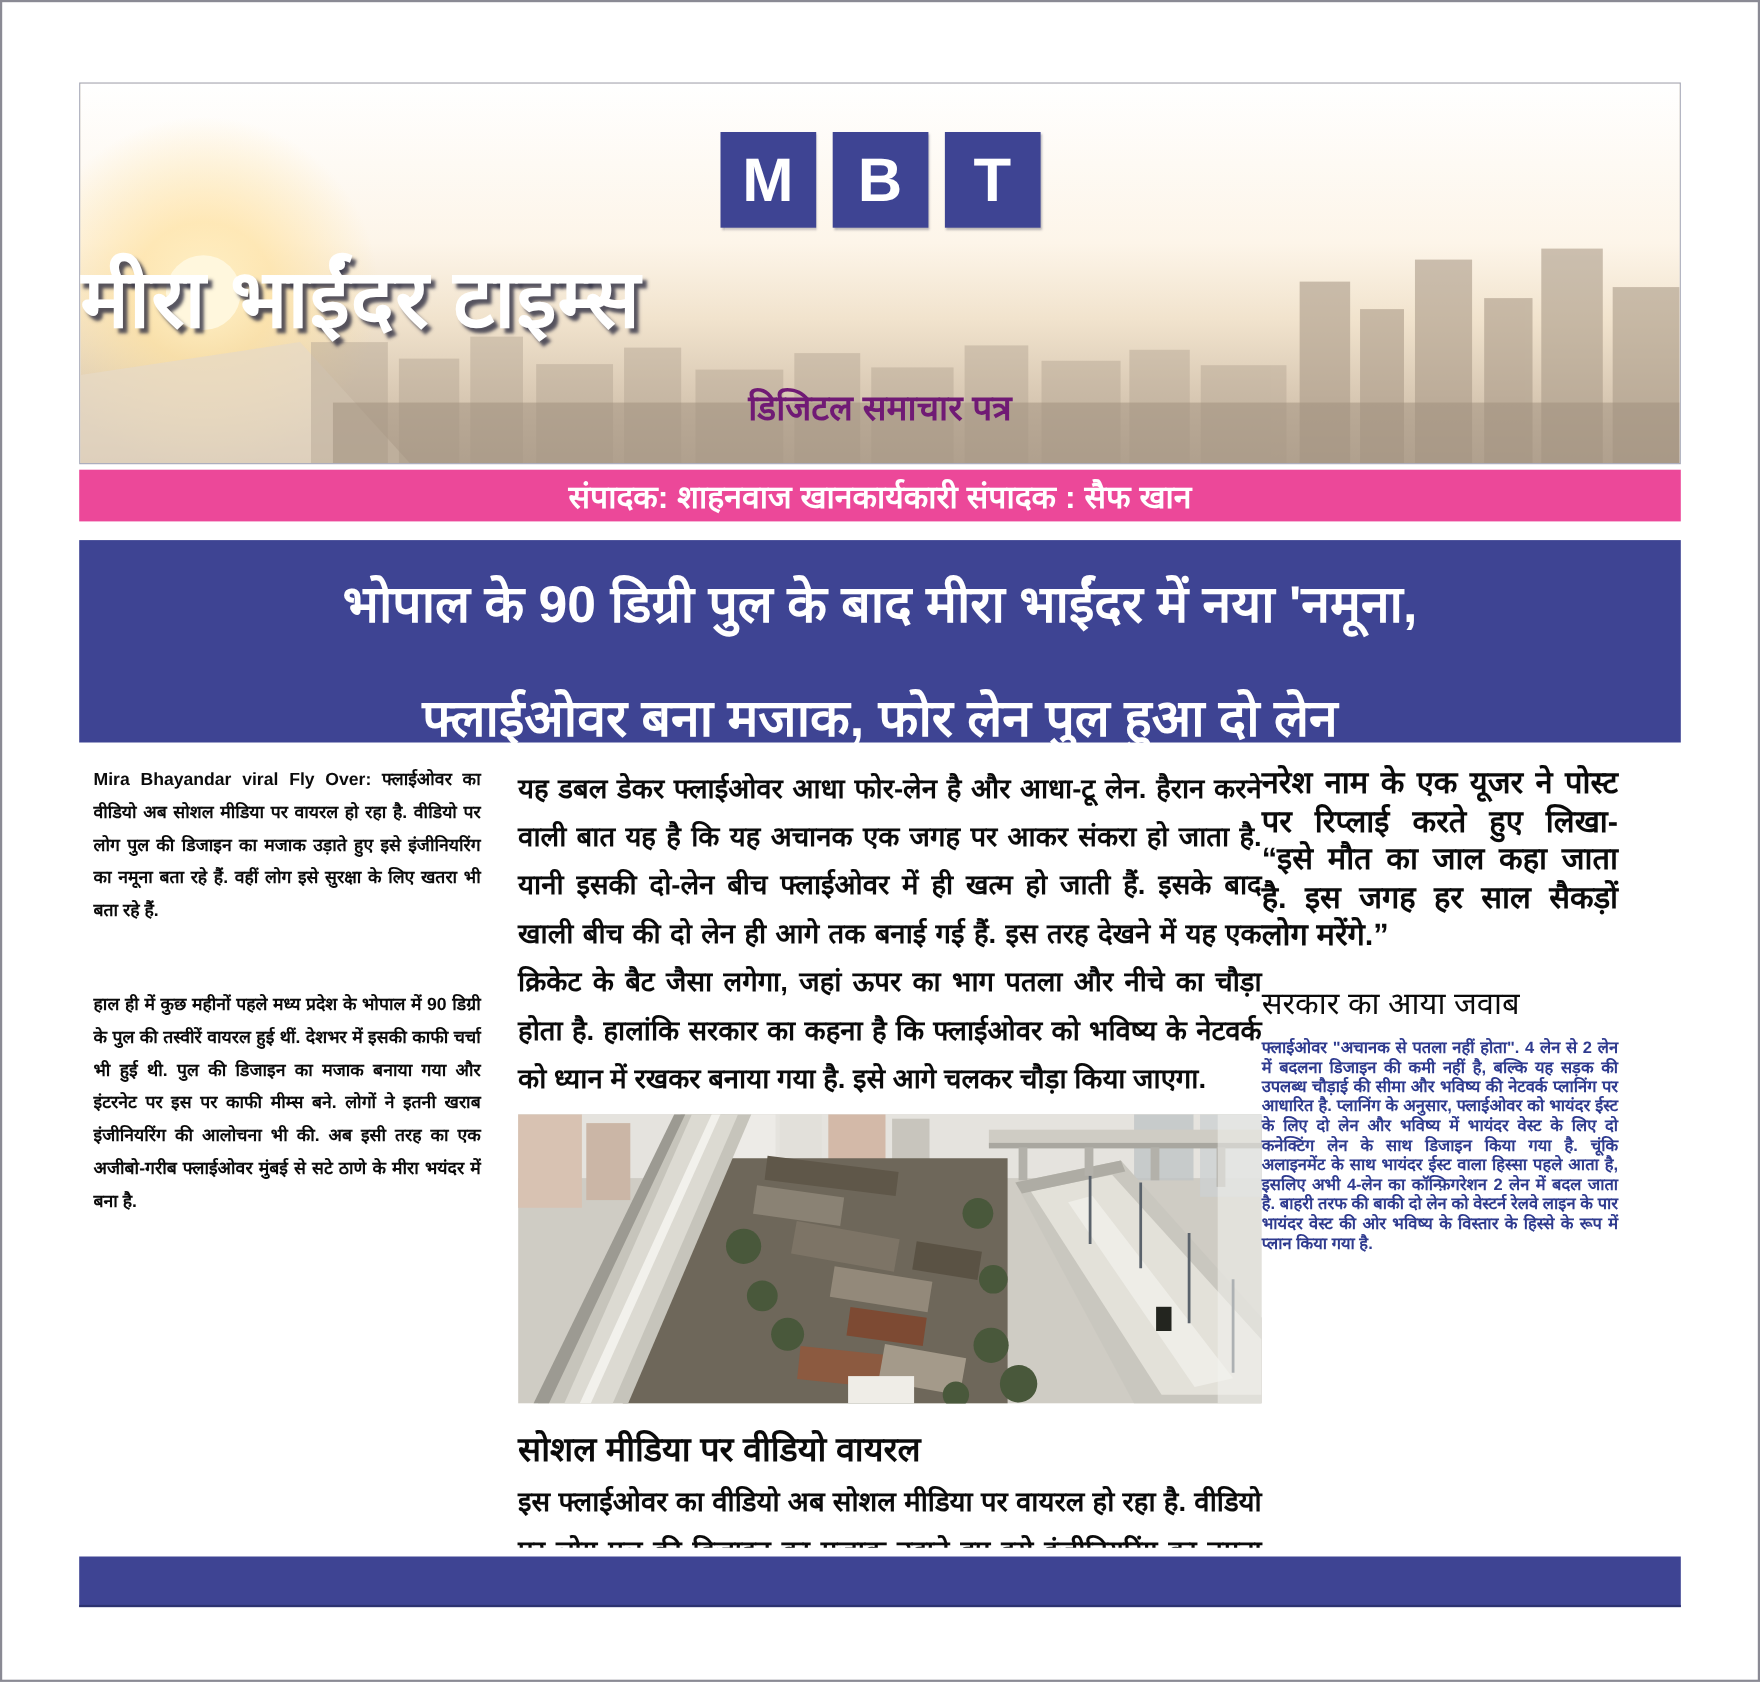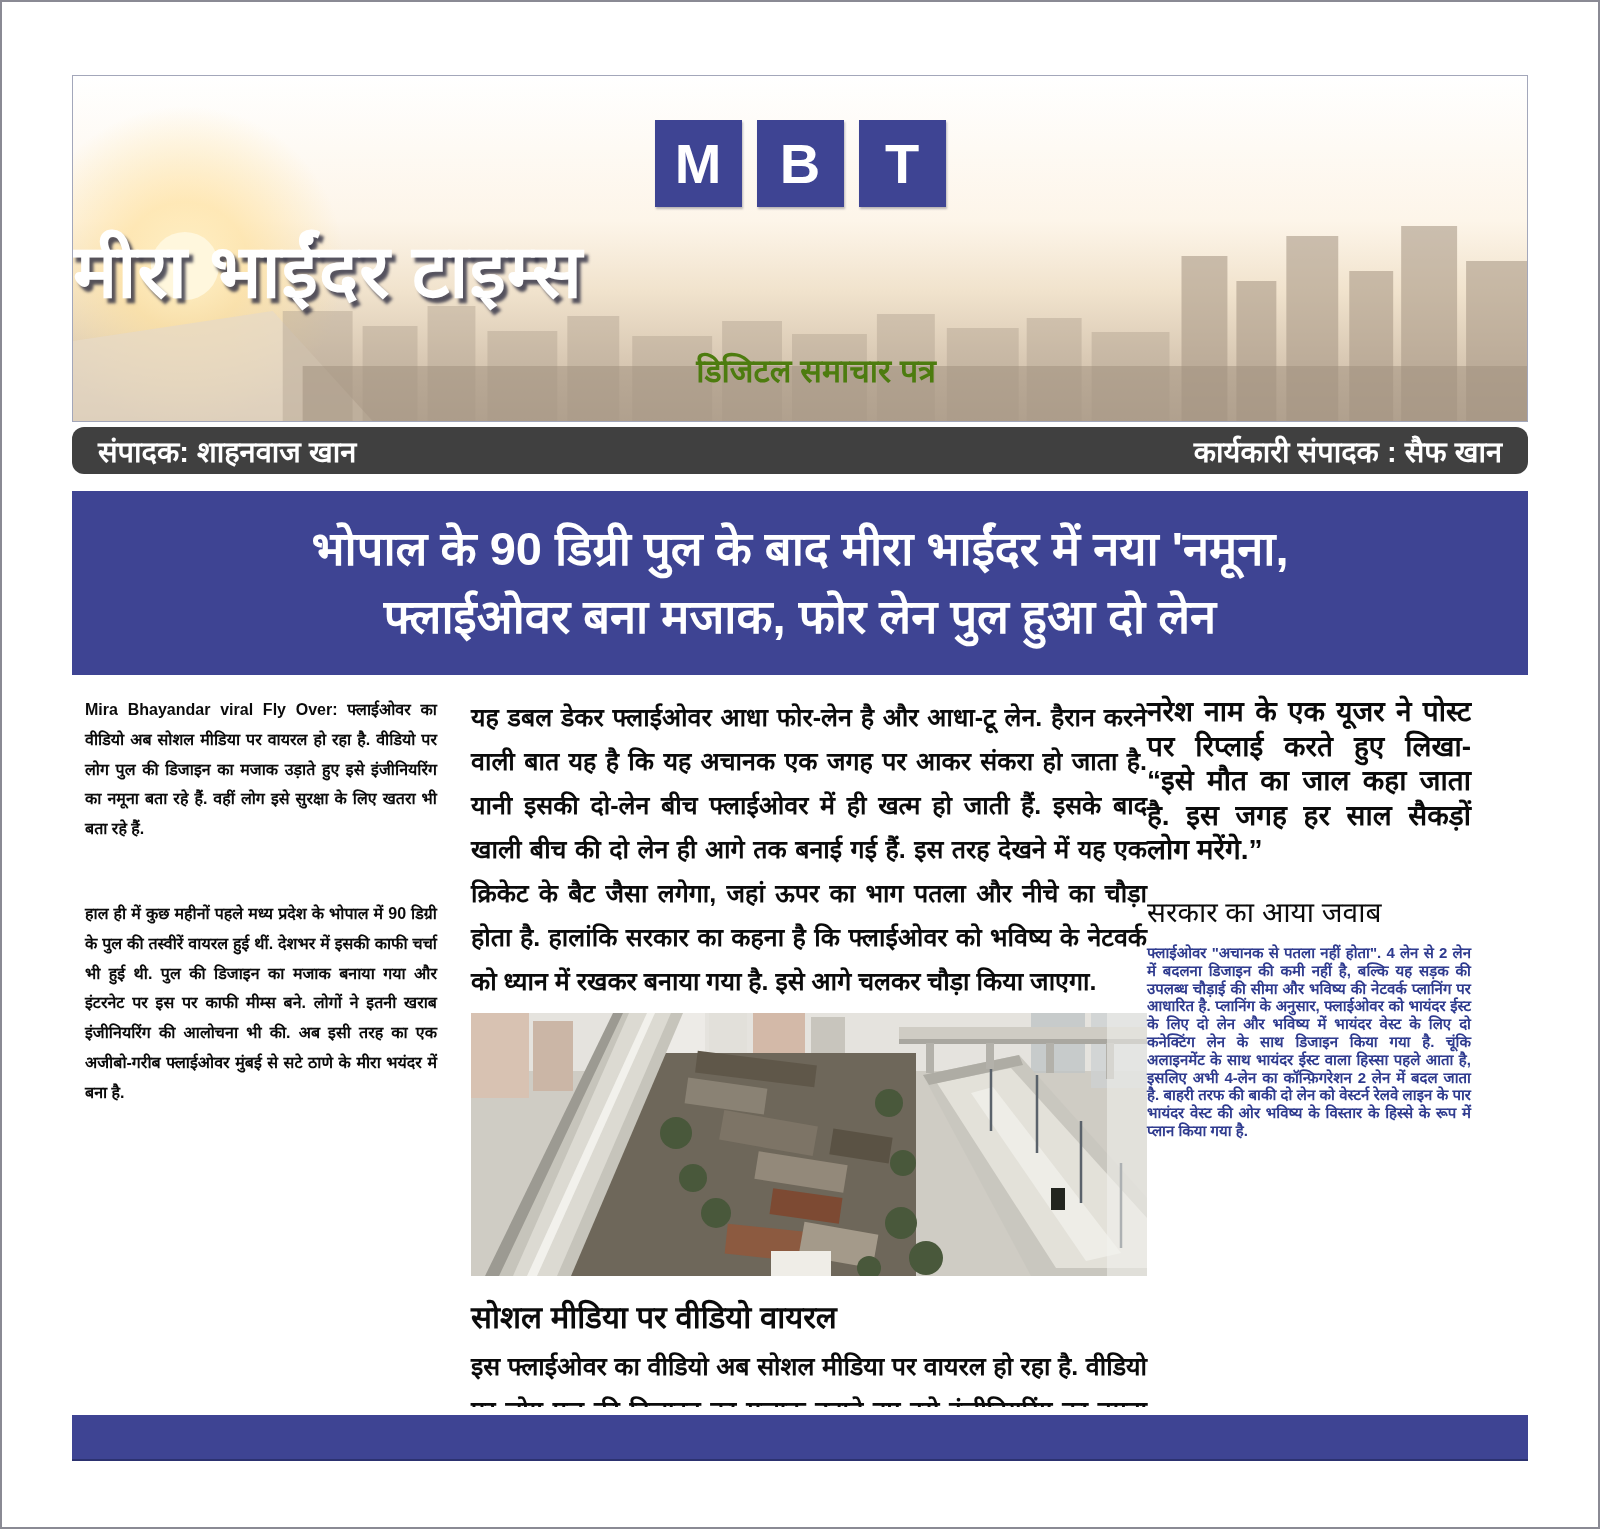--- a/index.html
+++ b/index.html
@@ -18,38 +18,38 @@
     width:87px; height:87px; background:#3e4493; color:#ffffff;
     display:flex; align-items:center; justify-content:center;
     font-size:56px; font-weight:bold; box-shadow:1px 2px 2px rgba(60,60,80,.35);
   }
   .masthead-title {
     position:absolute; top:142px; left:0; width:100%; 
     font-size:74px; font-weight:bold; color:#ffffff; letter-spacing:1px;
     text-shadow:4px 5px 3px rgba(45,45,65,.8);
   }
   .masthead-subtitle {
-    position:absolute; top:272px; left:16px; width:100%; text-align:center;
-    font-size:32px; font-weight:bold; color:#4d7c0f;
+    position:absolute; top:272px; left:0; width:100%; text-align:center;
+    font-size:32px; font-weight:bold; color:#701a75;
   }
 
   
   .editor-bar {
-    margin-top:5px; height:47px; background:#404040; color:#ffffff;
-    display:flex; justify-content:space-between; align-items:center;
-    padding:0 26px; font-size:29px; font-weight:bold;border-radius:12px;
+    margin-top:5px; height:47px; background:#ec4899; color:#ffffff;
+    display:flex; justify-content:center; align-items:center;
+    padding:0 26px; font-size:29px; font-weight:bold;
   }
 
   
   .headline-banner {
     margin-top:17px; height:184px; background:#3e4493; color:#ffffff;
     display:flex; flex-direction:column; justify-content:center; align-items:center;
     gap:16px; text-align:center;
   }
-  .headline-banner .hl { font-size:47px; font-weight:bold; line-height:1.1; }
+  .headline-banner .hl { font-size:47px; font-weight:bold; line-height:1.1;margin-top:36px; }
 
   
   .columns { display:flex; margin-top:20px; padding-left:13px; height:712px; overflow:hidden; }
   .columns p { margin:0; text-align:justify; }
 
   .col-left  { width:352px; font-size:16px; line-height:29.8px; font-weight:700; }
   .col-left .para2 { margin-top:55px; }
 
   .col-mid   { width:676px; margin-left:34px; font-size:25px; line-height:44px; font-weight:700; }
   .article-photo { margin-top:10px; width:676px; height:263px; display:block; }

